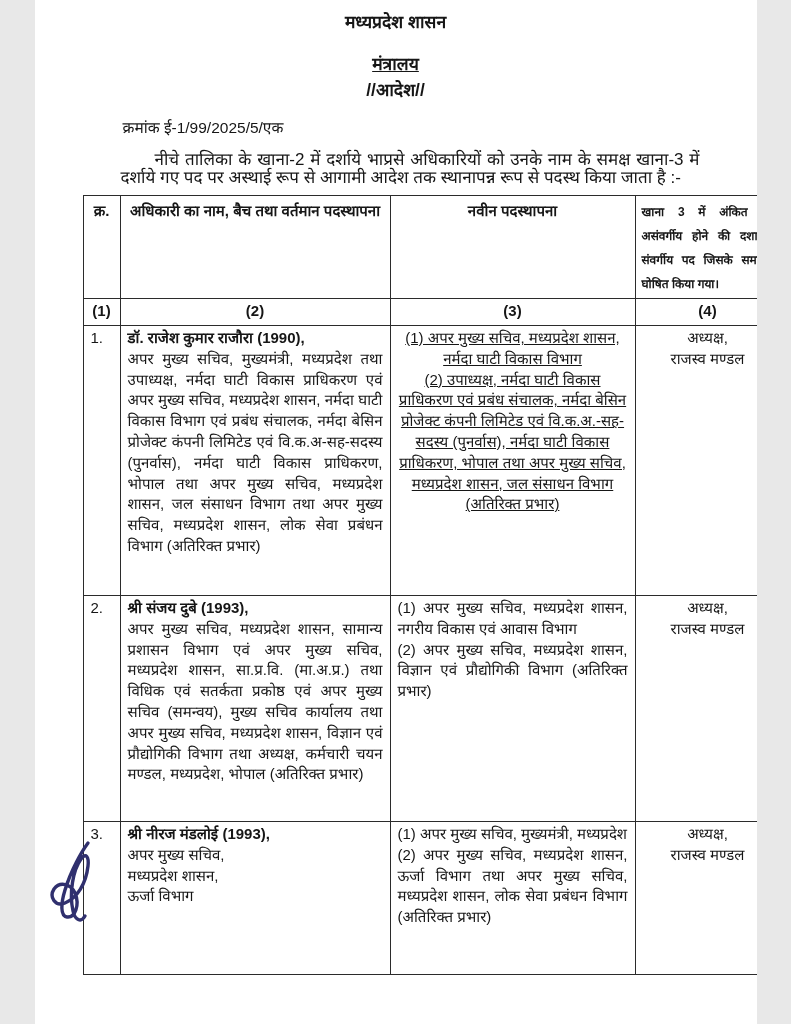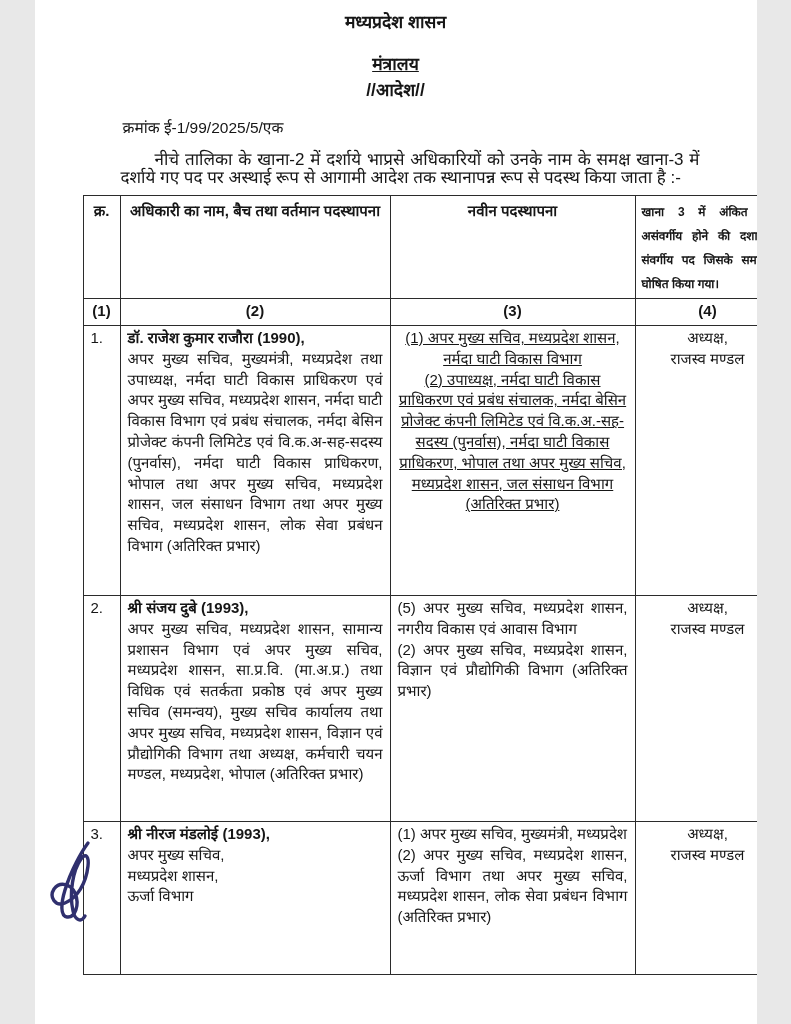--- a/index.html
+++ b/index.html
@@ -89,21 +89,21 @@
         </td>
       </tr>
 
       <tr style="height:226px">
         <td class="sno-cell">2.</td>
         <td class="just">
           <span class="officer-name">श्री संजय दुबे (1993),</span>
           <div class="posting">अपर मुख्य सचिव, मध्यप्रदेश शासन, सामान्य प्रशासन विभाग एवं अपर मुख्य सचिव, मध्यप्रदेश शासन, सा.प्र.वि. (मा.अ.प्र.) तथा विधिक एवं सतर्कता प्रकोष्ठ एवं अपर मुख्य सचिव (समन्वय), मुख्य सचिव कार्यालय तथा अपर मुख्य सचिव, मध्यप्रदेश शासन, विज्ञान एवं प्रौद्योगिकी विभाग तथा अध्यक्ष, कर्मचारी चयन मण्डल, मध्यप्रदेश, भोपाल (अतिरिक्त प्रभार)</div>
         </td>
         <td class="just">
-          <div class="new-posting">(5) अपर मुख्य सचिव, मध्यप्रदेश शासन, नगरीय विकास एवं आवास विभाग
+          <div class="new-posting">(1) अपर मुख्य सचिव, मध्यप्रदेश शासन, नगरीय विकास एवं आवास विभाग
 (2) अपर मुख्य सचिव, मध्यप्रदेश शासन, विज्ञान एवं प्रौद्योगिकी विभाग (अतिरिक्त प्रभार)</div>
         </td>
         <td class="equiv-cell">
           <div class="equiv-text">अध्यक्ष,
 राजस्व मण्डल</div>
         </td>
       </tr>
 
       <tr style="height:153px">
         <td class="sno-cell">3.</td>

